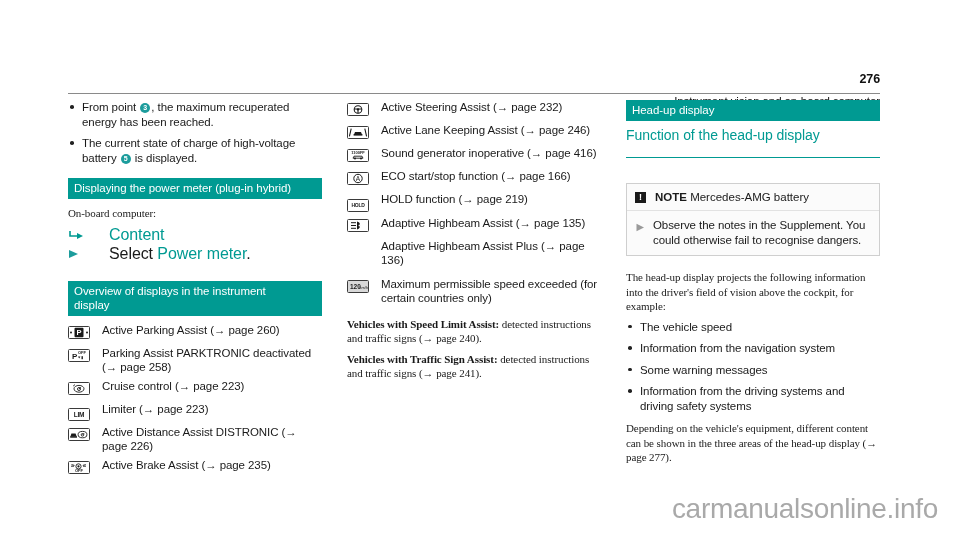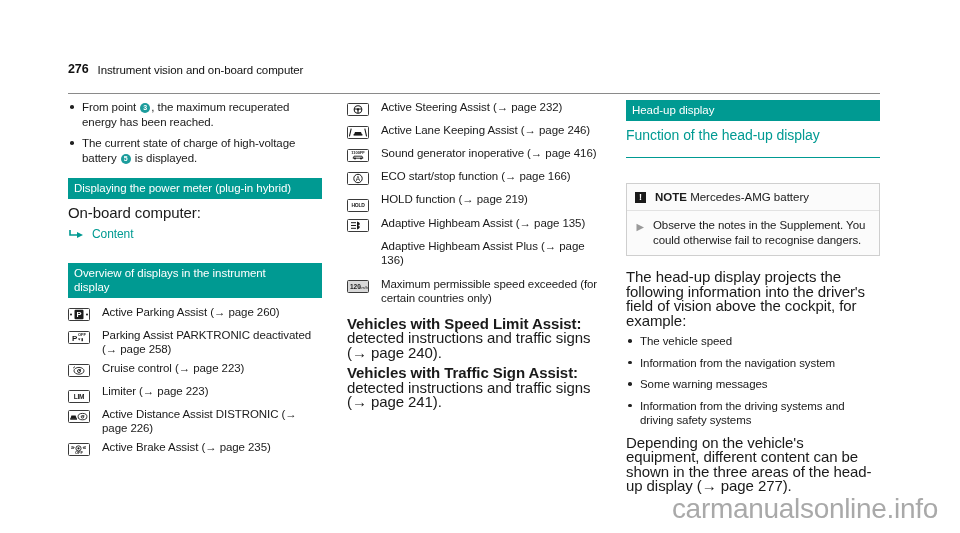--- a/index.html
+++ b/index.html
@@ -20,22 +20,23 @@
   .page-header {
     position: absolute;
     left: 68px;
     top: 72px;
     width: 812px;
     height: 22px;
     border-bottom: 1px solid #8a8a8a;
     display: flex;
     align-items: flex-end;
     gap: 9px;
-    padding-bottom: 17px;
+    padding-bottom: 6px;
     box-sizing: border-box;
+    flex-direction: column;
   }
   .page-number {
     font-size: 12.5px;
     font-weight: bold;
     letter-spacing: -0.1px;
     color: #111;
   }
   .page-chapter {
     font-size: 11.5px;
     color: #111;
@@ -96,24 +97,25 @@
     position: absolute;
     left: 2px;
     top: 5px;
     width: 3.6px;
     height: 3.6px;
     border-radius: 50%;
     background: #222;
   }
 
   .para {
-    font-size: 15px;
+    font-size: 11px;
     line-height: 14.5px;
     margin: 0 0 6px 0;
     letter-spacing: -0.08px;
+    font-family: Liberation Serif, serif;
   }
 
   
   .badge {
     display: inline-block;
     width: 10px;
     height: 10px;
     line-height: 10px;
     border-radius: 50%;
     background: #1c9c9c;
@@ -122,22 +124,22 @@
     font-weight: bold;
     text-align: center;
     vertical-align: 1px;
     margin: 0 1px;
   }
 
   
   .step {
     display: flex;
     align-items: flex-start;
-    gap: 8px;
-    font-size: 12px;
+    gap: 25px;
+    font-size: 16px;
     line-height: 15px;
     margin-bottom: 3px;
     letter-spacing: -0.08px;
   }
   .step .ico { width: 16px; flex: 0 0 16px; padding-top: 1px; }
   .teal-text { color: #009a92; }
 
   
   .irow {
     display: flex;
@@ -259,20 +261,28 @@
     <div class="step">
       <span class="ico">
         <svg width="16" height="12" viewBox="0 0 16 12">
           <path d="M2 2 L2 7 L10 7" stroke="#009a92" stroke-width="1.6" fill="none"></path>
           <polygon points="9,4 15,7 9,10" fill="#009a92"></polygon>
         </svg>
       </span>
       <span class="teal-text">Content</span>
     </div>
 
+    <div class="step">
+      <span class="ico">
+        <svg width="12" height="12" viewBox="0 0 12 12">
+            <polygon points="1,2 10,6 1,10" fill="#1c9c9c"></polygon>
+          </svg>
+      </span>
+      <span><span>Select </span><span class="teal-text">Power meter</span><span>.</span></span>
+    </div>
 
     <div style="height:16px"></div>
 
     <div class="section-bar">Overview of displays in the instrument display</div>
 
     <div>
 
       <div class="irow">
         <span class="icell">
           <span class="chip">

